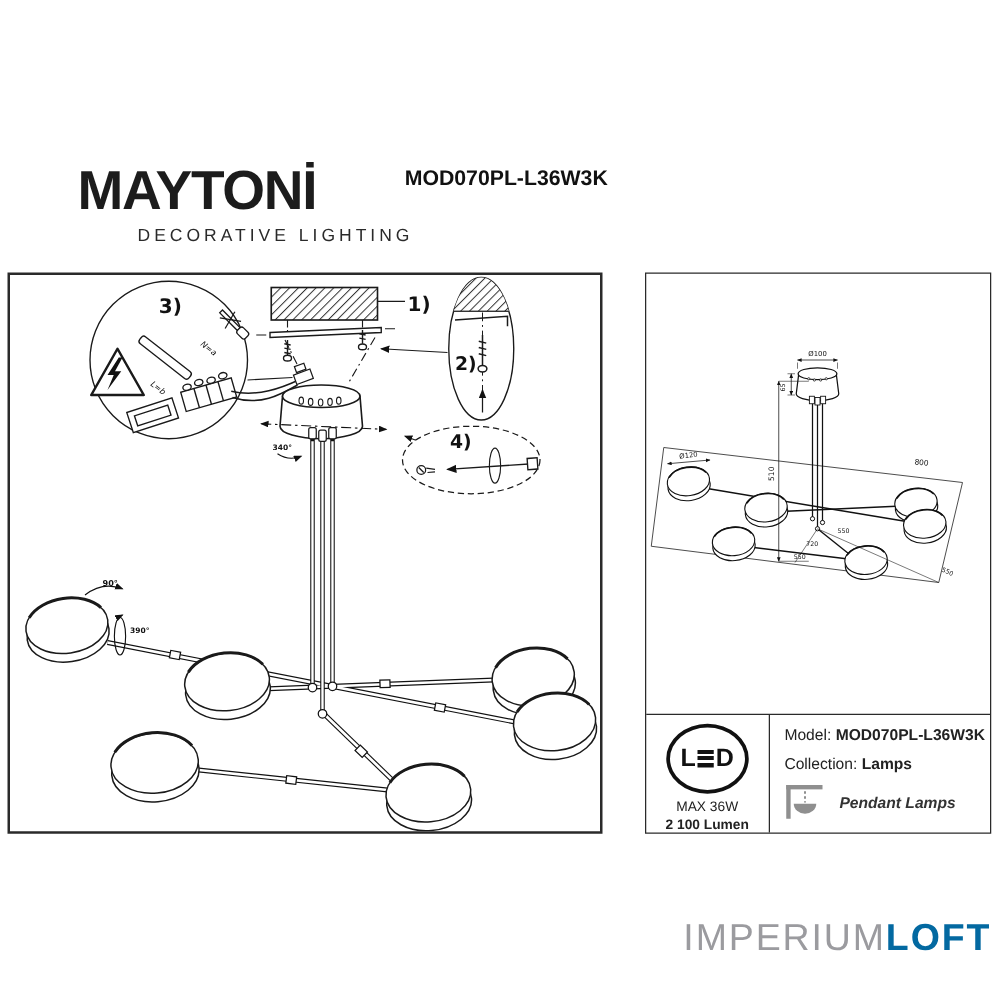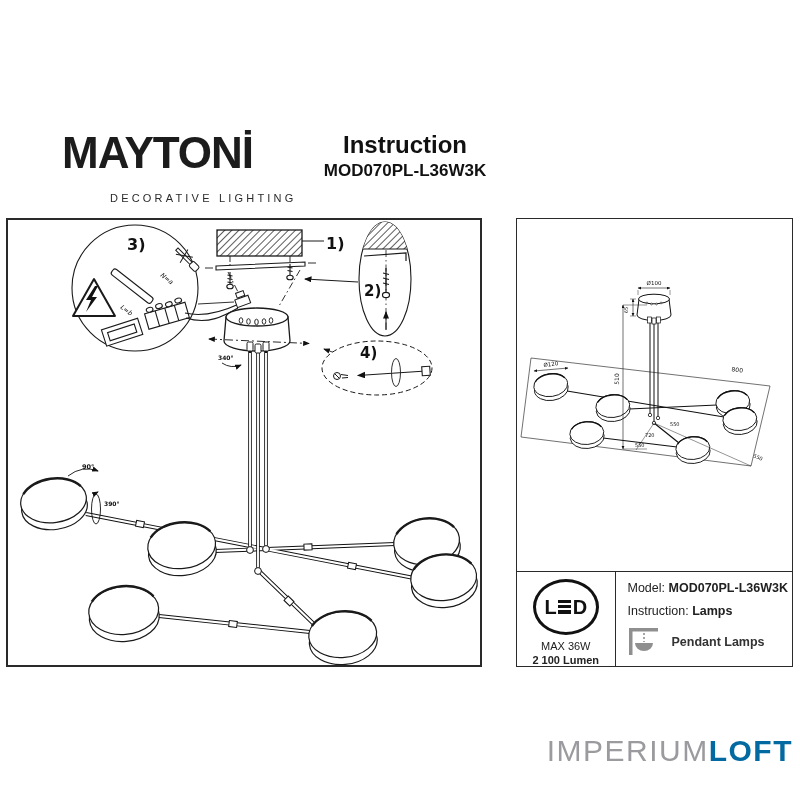--- a/index.html
+++ b/index.html
@@ -1,53 +1,52 @@
 <!DOCTYPE html>
 <html><head>
 <meta charset="utf-8">
 <style>
   html,body{margin:0;padding:0;background:#fff;}
   body{width:800px;height:800px;position:relative;font-family:"Liberation Sans",sans-serif;color:#1a1a1a;overflow:hidden;}
   .abs{position:absolute;}
   
   .brand{left:62px;top:128px;width:176px;}
   .brand-name{font-size:44px;font-weight:800;letter-spacing:-1px;color:#1c1c1c;line-height:1.15;}
-  .brand-tag{font-size:11px;letter-spacing:3.2px;color:#2a2a2a;margin-left:48px;margin-top:13px;white-space:nowrap;}
+  .brand-tag{font-size:14px;letter-spacing:3.2px;color:#2a2a2a;margin-left:48px;margin-top:1px;white-space:nowrap;}
   .titleblock{left:280px;top:131px;width:250px;text-align:center;}
   .doc-title{font-size:24px;font-weight:700;color:#111;}
   .doc-model{font-size:17px;font-weight:700;color:#111;margin-top:2px;}
   
   .left-box{left:6px;top:218px;width:476px;height:449px;border:2px solid #2a2a2a;box-sizing:border-box;}
   .right-box{left:516px;top:218px;width:277px;height:449px;border:1.5px solid #2a2a2a;box-sizing:border-box;display:flex;flex-direction:column;}
   .dim-area{height:352px;position:relative;}
   .spec-row{flex:1;border-top:1.5px solid #2a2a2a;display:flex;min-height:0;}
   .spec-led{width:128px;border-right:1.5px solid #2a2a2a;box-sizing:border-box;display:flex;flex-direction:column;align-items:center;padding-top:7px;}
   .led-circle{width:60px;height:60px;border:3px solid #111;border-radius:50%;display:flex;align-items:center;justify-content:center;font-weight:800;font-size:20px;color:#111;}
   .led-e{display:inline-block;width:13px;height:13.5px;margin:0 1.5px;background:linear-gradient(#111 0 3px,transparent 3px 5.2px,#111 5.2px 8.3px,transparent 8.3px 10.4px,#111 10.4px 13.5px);}
   .spec-max{font-size:11px;margin-top:5px;color:#222;}
   .spec-lumen{font-size:11px;margin-top:2px;color:#222;font-weight:bold;}
   .spec-info{flex:1;padding:9px 4px 0 12px;font-size:12.5px;color:#222;}
   .spec-line{margin-bottom:9px;white-space:nowrap;}
   .spec-line b{font-weight:700;}
   .cat-row{display:flex;align-items:center;gap:12px;margin-top:4px;}
-  .cat-label{font-weight:700;font-size:12.5px;color:#333;}
+  .cat-label{font-weight:700;font-size:12.5px;color:#333;font-style:italic;}
   
   .footer-logo{right:7px;top:734px;font-size:30px;letter-spacing:1.5px;white-space:nowrap;}
   svg text{font-family:"DejaVu Sans",sans-serif;fill:#111;}
   svg{display:block;}
 </style>
 </head>
 <body>
 
 <div class="abs brand">
   <div class="brand-name">MAYTONİ</div>
   <div class="brand-tag">DECORATIVE LIGHTING</div>
 </div>
 <div class="abs titleblock">
-  <div class="doc-title">Instruction</div>
   <div class="doc-model">MOD070PL-L36W3K</div>
 </div>
 
 <div class="abs left-box">
 <svg width="472" height="445" viewBox="0 0 472 445">
   <defs>
     <pattern id="hatchA" patternUnits="userSpaceOnUse" width="5" height="5" patternTransform="rotate(45)">
       <rect width="5" height="5" fill="#fff"></rect>
           <line x1="0" y1="0" x2="0" y2="5" stroke="#333" stroke-width="1.6"></line>
     </pattern>
@@ -364,21 +363,21 @@
       <div class="led-circle">
         <span>L</span>
           <span class="led-e"></span>
           <span>D</span>
       </div>
       <div class="spec-max">MAX 36W</div>
       <div class="spec-lumen">2 100 Lumen</div>
     </div>
     <div class="spec-info">
       <div class="spec-line"><span>Model:</span> <b>MOD070PL-L36W3K</b></div>
-      <div class="spec-line"><span>Instruction:</span> <b>Lamps</b></div>
+      <div class="spec-line"><span>Collection:</span> <b>Lamps</b></div>
       <div class="cat-row">
         <svg width="32" height="30" viewBox="0 0 32 30">
           <rect x="1" y="1" width="29" height="3.5" fill="#8f8f8f"></rect>
           <rect x="1" y="1" width="3.5" height="27" fill="#8f8f8f"></rect>
           <line x1="16" y1="6" x2="16" y2="15" stroke="#8f8f8f" stroke-width="1.6" stroke-dasharray="2 2"></line>
           <path d="M7,16 A9,8 0 0 0 25,16 Z" fill="#8f8f8f"></path>
         </svg>
         <span class="cat-label">Pendant Lamps</span>
       </div>
     </div>

